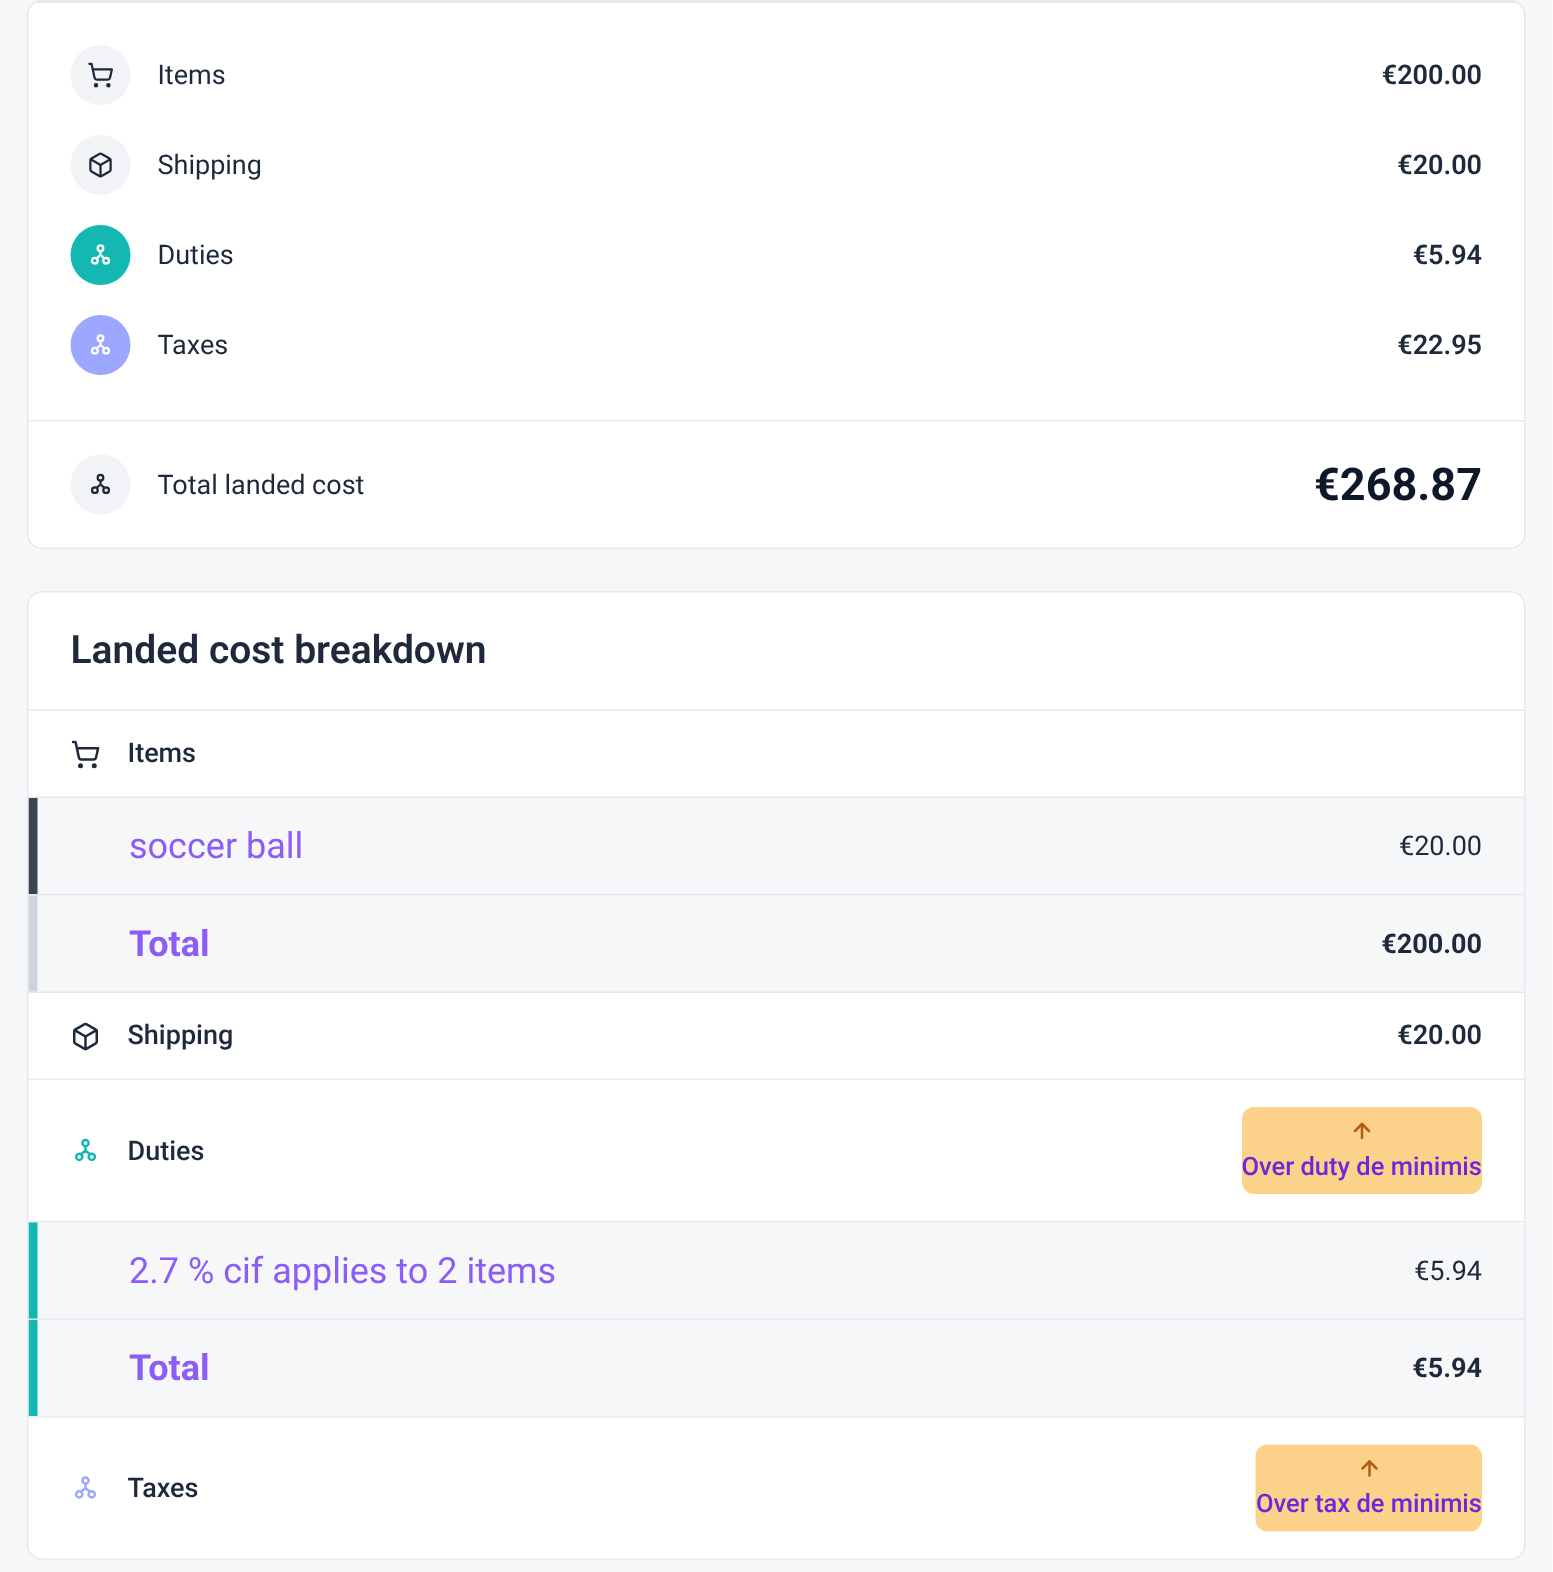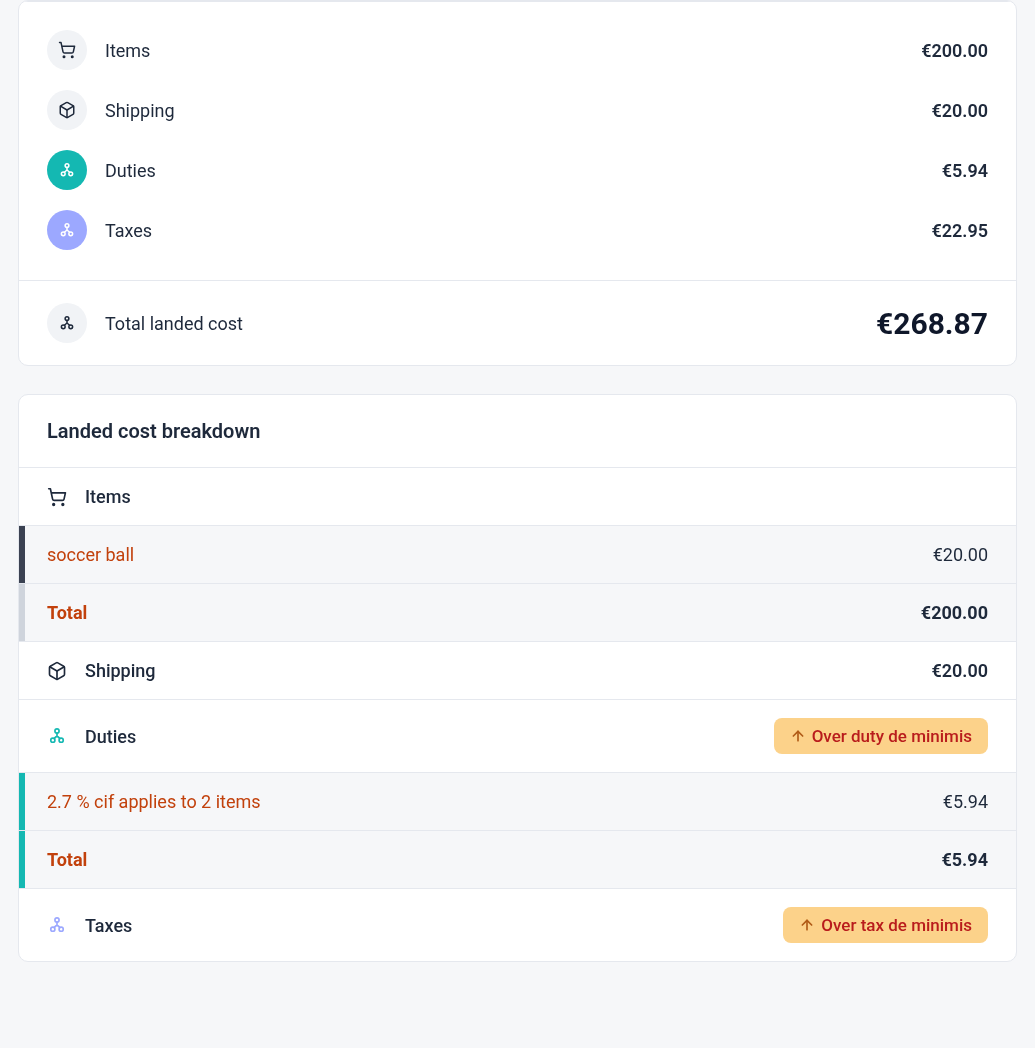--- a/index.html
+++ b/index.html
@@ -43,21 +43,21 @@
     .card-title {
       font-size: 24px;
       font-weight: 600;
       color: #1e293b;
     }
     .section-header {
       padding: 24px 28px;
       border-bottom: 1px solid #e5e8ee;
     }
     .section-title {
-      font-size: 20px;
+      font-size: 26px;
       font-weight: 600;
       color: #1e293b;
     }
     .rows {
       padding: 18px 28px 20px 28px;
       border-top: 1px solid #e5e8ee;
     }
     .total-section {
       padding: 22px 28px;
       border-top: 1px solid #e5e8ee;
@@ -120,38 +120,40 @@
     .bd-header-value {
       font-size: 18px;
       font-weight: 600;
       color: #1e293b;
     }
     .badge {
       display: inline-flex;
       align-items: center;
       gap: 6px;
       background: #fcd28a;
-      color: #b91c1c;
-      padding: 8px 16px;
+      color: #6d28d9;
+      padding: 8px 0;
       border-radius: 8px;
       font-size: 17px;
       font-weight: 500;
+      flex-direction: column;
     }
     .bd-row {
       display: flex;
       align-items: center;
       padding: 18px 28px;
       background: #f6f7f9;
       border-bottom: 1px solid #e5e8ee;
       position: relative;
     }
     .bd-row .bd-label {
-      font-size: 18px;
-      color: #c2410c;
+      font-size: 24px;
+      color: #8b5cf6;
       flex:1;
+      margin-left:39px;
     }
     .bd-row .bd-value {
       font-size: 18px;
       color: #1e293b;
     }
     .bd-row.bold .bd-label,
     .bd-row.bold .bd-value {
       font-weight: 700;
     }
     .accent-dark::before,

